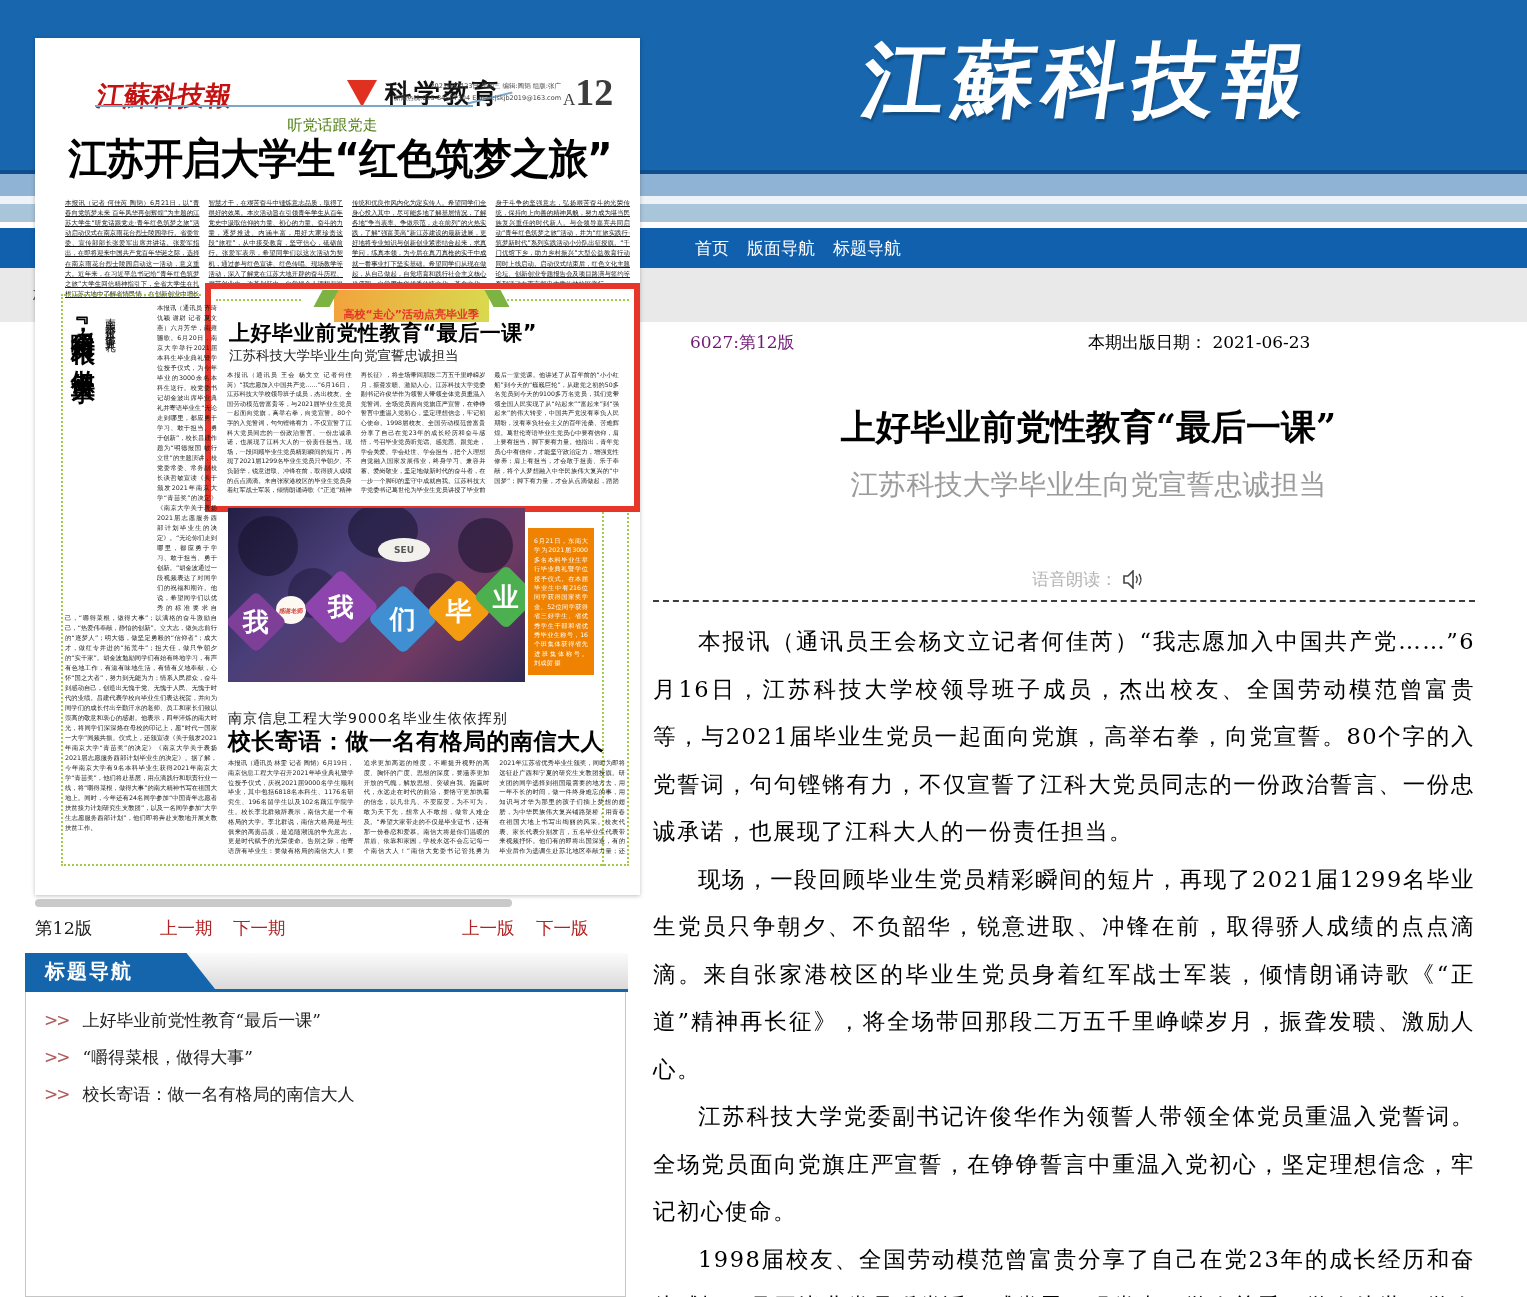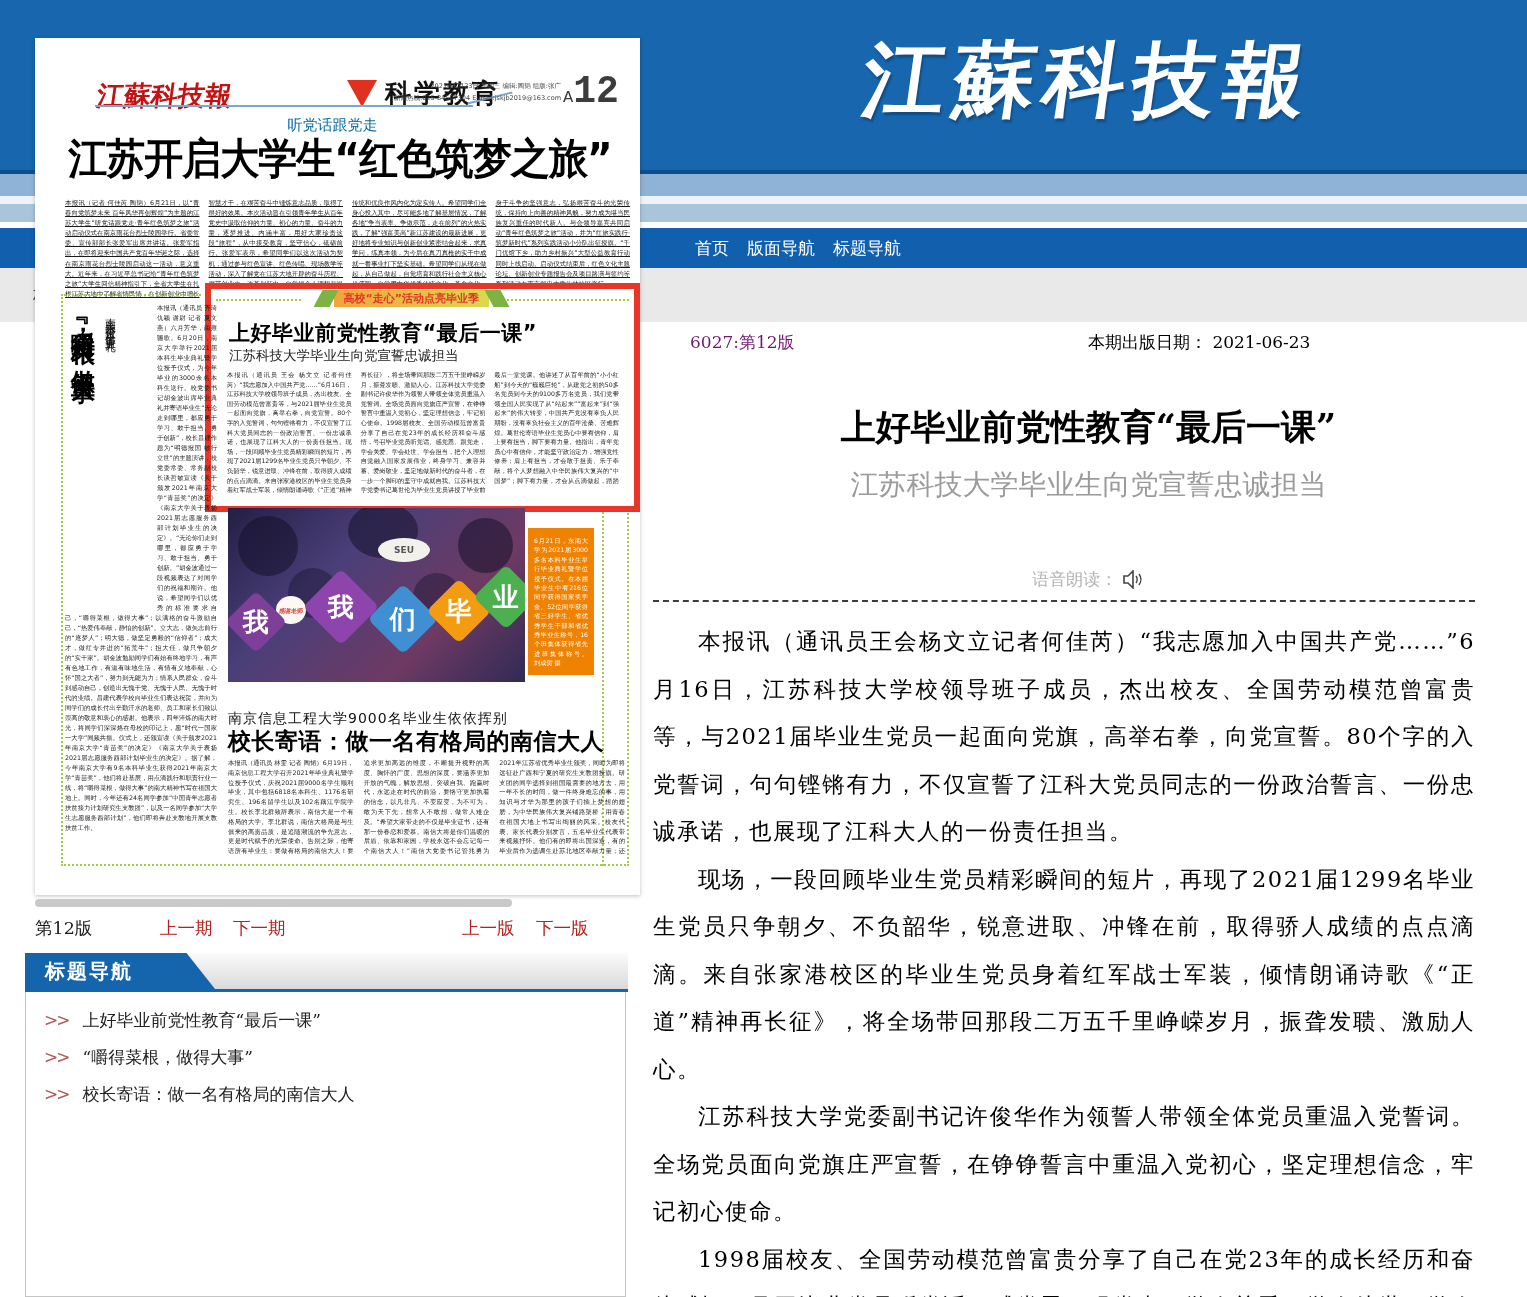--- a/index.html
+++ b/index.html
@@ -40,35 +40,35 @@
   .art-body p{margin:0;text-indent:2em;}
   
   .np-page{left:35px;top:38px;width:605px;height:857px;background:#fff;box-shadow:0 1px 4px rgba(0,0,0,.25);}
   .np-page .abs{position:absolute;}
   .np-brand{left:62px;top:40px;color:#c41111;font-size:27px;font-weight:bold;font-family:"DejaVu Serif","Liberation Serif",serif;transform:skewX(-8deg);}
   .np-tri{left:312px;top:42px;width:0;height:0;border-left:15px solid transparent;border-right:15px solid transparent;border-top:27px solid #e03020;}
   .np-section{left:350px;top:38px;font-size:26px;font-weight:bold;color:#111;letter-spacing:3px;}
   .np-rule{left:60px;top:67px;width:378px;height:2px;background:#7da7c9;}
   .np-rule2{left:432px;top:59px;width:46px;height:2px;background:#7da7c9;transform:rotate(-14deg);}
   .np-dateblock{left:330px;top:42px;width:196px;text-align:right;font-size:6.5px;color:#444;line-height:12px;}
-  .np-pageno{left:528px;top:32px;color:#3c3c3c;font-family:Liberation Mono, monospace;}
+  .np-pageno{left:528px;top:32px;color:#3c3c3c;font-family:Liberation Serif, serif;}
   .np-pageno .a{font-size:17px;}
   .np-pageno .n{font-size:38px;font-weight:bold;}
-  .np-kicker{left:0;top:78px;width:595px;text-align:center;font-size:15px;color:#0369a1;}
+  .np-kicker{left:0;top:78px;width:595px;text-align:center;font-size:15px;color:#4d7c0f;}
   .np-headline{left:15px;top:94px;width:580px;text-align:center;font-size:39px;font-weight:900;color:#000;letter-spacing:-1px;transform:scaleY(1.08);}
   .tinytext{font-size:6.4px;line-height:10.1px;color:#1a1a1a;text-align:justify;overflow:hidden;}
   .np-lead-body{left:30px;top:160px;width:565px;height:102px;column-count:4;column-gap:9px;text-decoration:underline;}
   .np-redbox{left:170px;top:245px;width:423px;height:217px;border:6px solid #e8352a;background:#fff;}
   .rb-dots-l{left:5px;top:10px;width:85px;border-top:2px dotted #b4d44b;}
   .rb-dots-r{right:5px;top:10px;width:150px;border-top:2px dotted #b4d44b;}
   .ribbon{top:1px;left:50%;transform:translateX(-56%);display:flex;align-items:stretch;height:17px;}
   .ribbon .end{width:16px;background:#7cb342;transform:skewX(-28deg);}
   .ribbon .end.r{transform:skewX(28deg);}
   .ribbon .mid{background:linear-gradient(90deg,#f2a33c,#d9d94e);color:#e5332a;font-size:11px;font-weight:bold;
-      line-height:17px;padding:0 10px;white-space:nowrap;}
+      line-height:17px;padding:16px 10px;white-space:nowrap;}
   .f-headline{left:18px;top:30px;font-size:21px;font-weight:bold;color:#000;letter-spacing:.5px;}
   .f-subhead{left:18px;top:58px;font-size:13.5px;color:#222;}
   .f-body{left:16px;top:81px;width:392px;height:130px;column-count:3;column-gap:9px;font-size:6.2px;line-height:9.6px;}
   .np-photo{left:193px;top:470px;width:297px;height:174px;overflow:hidden;
      background:linear-gradient(135deg,#241f45 0%,#4a3f79 35%,#6e3a63 70%,#302a55 100%);}
   .blob{position:absolute;border-radius:50%;background:#14102a;opacity:.55;}
   .dia{position:absolute;transform:rotate(45deg);display:flex;align-items:center;justify-content:center;border-radius:6px;}
   .dia span{transform:rotate(-45deg);color:#fff;font-weight:bold;font-size:26px;}
   .sign-oval{position:absolute;background:#f3f1ec;border-radius:50%;display:flex;align-items:center;justify-content:center;color:#555;font-size:9px;font-weight:bold;}
   .sign-heart{position:absolute;background:#fdf8f2;border-radius:50%;display:flex;align-items:center;justify-content:center;color:#d4443c;font-size:6px;font-weight:bold;text-align:center;line-height:7px;}

